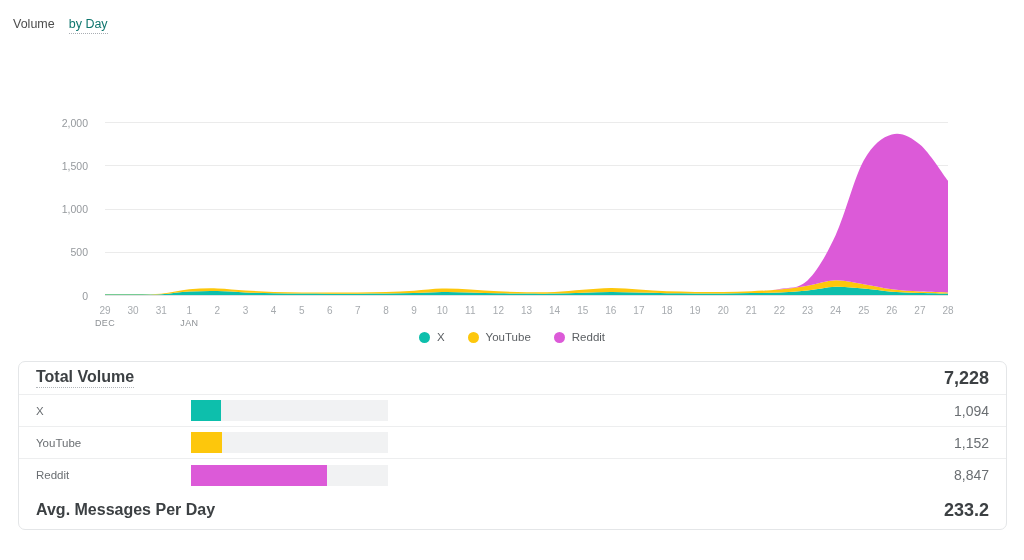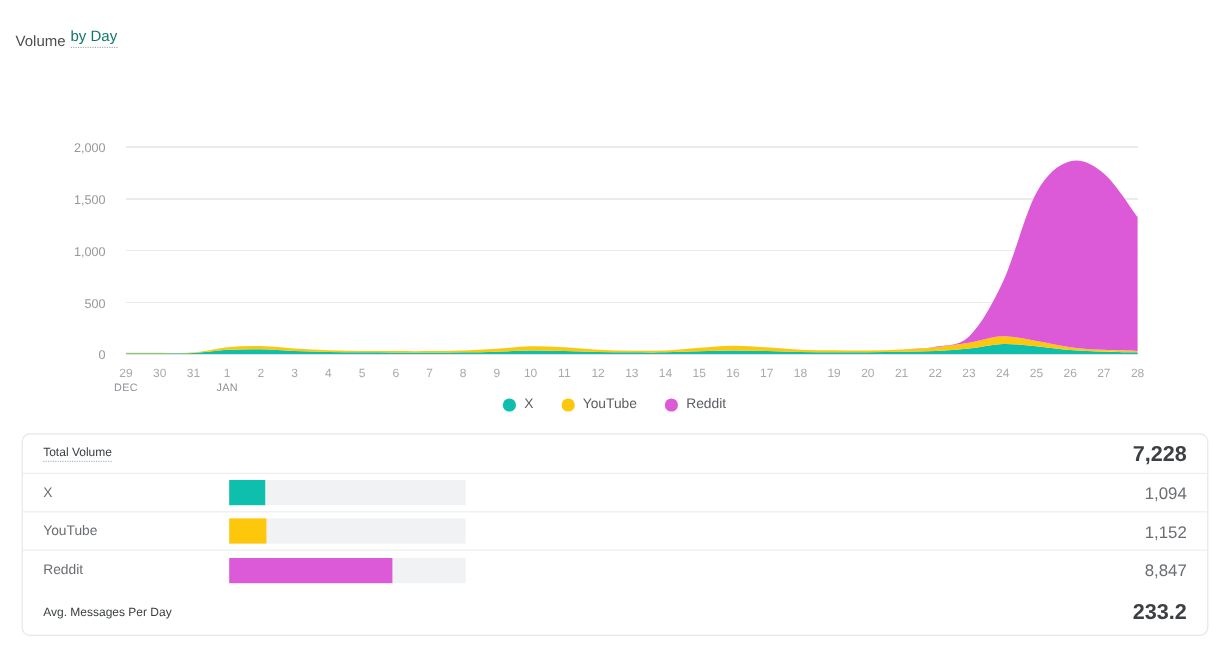--- a/index.html
+++ b/index.html
@@ -13,22 +13,22 @@
     height: 560px;
     overflow: hidden;
     font-family: "Liberation Sans", "DejaVu Sans", sans-serif;
     color: #3c4043;
     -webkit-font-smoothing: antialiased;
   }
 
   
   .toolbar {
     display: flex;
-    align-items: flex-end;
-    gap: 4px;
+    align-items: flex-start;
+    gap: 14px;
     padding: 18px 0 0 13px;
     height: 40px;
     box-sizing: border-box;
   }
   .toolbar-label {
     font-size: 12.5px;
     color: #4d4d4d;
     line-height: 1;
   }
   .select-box {
@@ -158,22 +158,22 @@
     border-bottom: 1px solid #edeeef;
     padding: 0 17px;
     box-sizing: border-box;
   }
   .row:last-child { border-bottom: none; }
   .row-total   { height: 33px; }
   .row-network { height: 32px; }
   .row-avg     { height: 38px; }
 
   .row-label {
-    font-size: 10px;
-    font-weight: normal;
+    font-size: 16px;
+    font-weight: bold;
     color: #3c4043;
     white-space: nowrap;
   }
   .row-label.dotted {
     border-bottom: 1px dotted #b3b7bb;
     padding-bottom: 1px;
     cursor: pointer;
   }
   .row-label-net {
     font-size: 11.5px;

